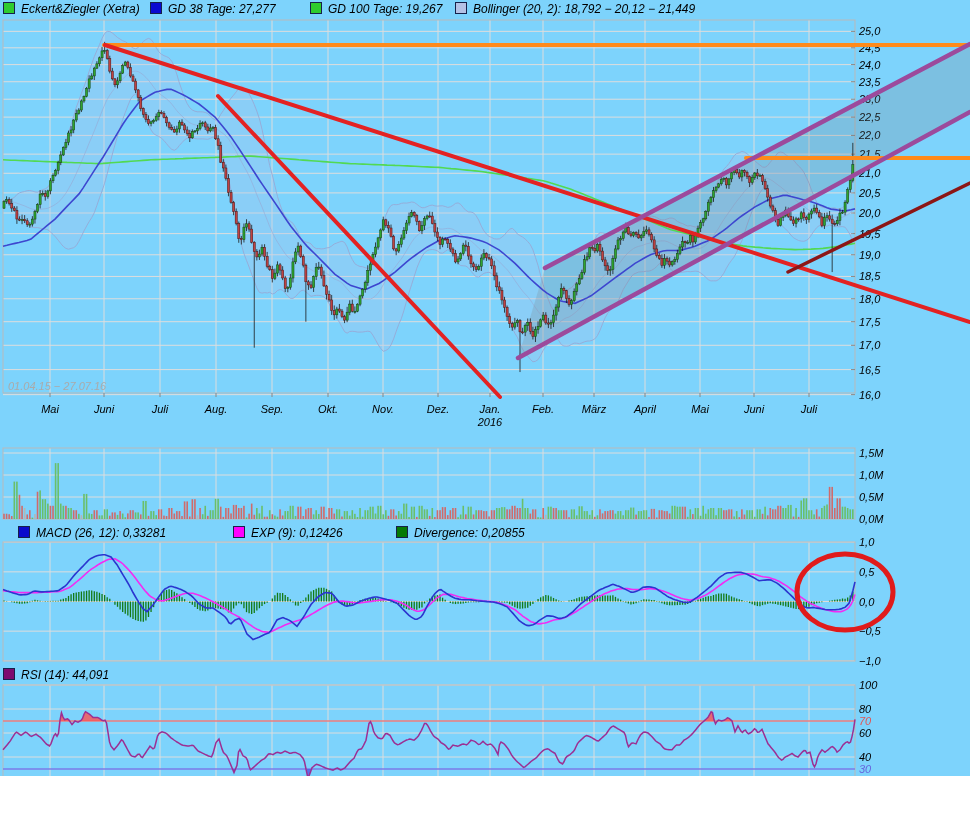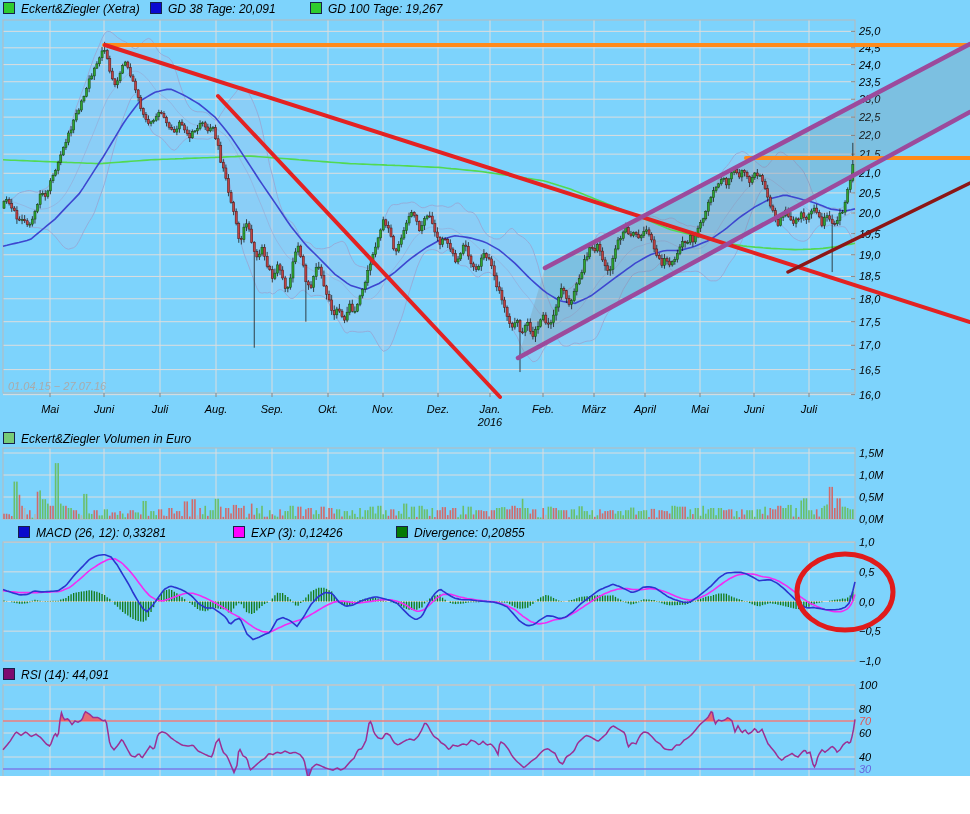--- a/index.html
+++ b/index.html
@@ -12,31 +12,29 @@
   #chart-svg{position:absolute;left:0;top:0;}
   text{font-family:"Liberation Sans","DejaVu Sans",sans-serif;}
 </style>
 </head>
 <body>
 
 <div id="page">
 
   <div class="legend" style="top:2px">
     <span class="li" style="left:3px"><i class="sw" style="background: rgb(46, 204, 46);"></i><span>Eckert&amp;Ziegler (Xetra)</span></span>
-    <span class="li" style="left:150px"><i class="sw" style="background: rgb(10, 10, 208);"></i><span>GD 38 Tage: 20,091</span></span>
+    <span class="li" style="left:150px"><i class="sw" style="background: rgb(10, 10, 208);"></i><span>GD 38 Tage: 27,277</span></span>
     <span class="li" style="left:310px"><i class="sw" style="background: rgb(46, 204, 46);"></i><span>GD 100 Tage: 19,267</span></span>
+    <span class="li" style="left:455px"><i class="sw" style="background: rgb(180, 194, 230);"></i><span>Bollinger (20, 2): 18,792 − 20,12 − 21,449</span></span>
   </div>
 
-  <div class="legend" style="top:432px">
-    <span class="li" style="left:3px"><i class="sw" style="background: rgb(119, 204, 119);"></i><span>Eckert&amp;Ziegler Volumen in Euro</span></span>
-  </div>
 
   <div class="legend" style="top:526px">
     <span class="li" style="left:18px"><i class="sw" style="background: rgb(10, 10, 204);"></i><span>MACD (26, 12): 0,33281</span></span>
-    <span class="li" style="left:233px"><i class="sw" style="background: rgb(255, 0, 255);"></i><span>EXP (3): 0,12426</span></span>
+    <span class="li" style="left:233px"><i class="sw" style="background: rgb(255, 0, 255);"></i><span>EXP (9): 0,12426</span></span>
     <span class="li" style="left:396px"><i class="sw" style="background: rgb(6, 122, 6);"></i><span>Divergence: 0,20855</span></span>
   </div>
 
   <div class="legend" style="top:668px">
     <span class="li" style="left:3px"><i class="sw" style="background: rgb(125, 11, 110);"></i><span>RSI (14): 44,091</span></span>
   </div>
 
   <svg id="chart-svg" width="970" height="814">
       <g>
         <line x1="3" y1="31.361149230233252" x2="855" y2="31.361149230233252" stroke="#dddddd" stroke-width="1"></line>

